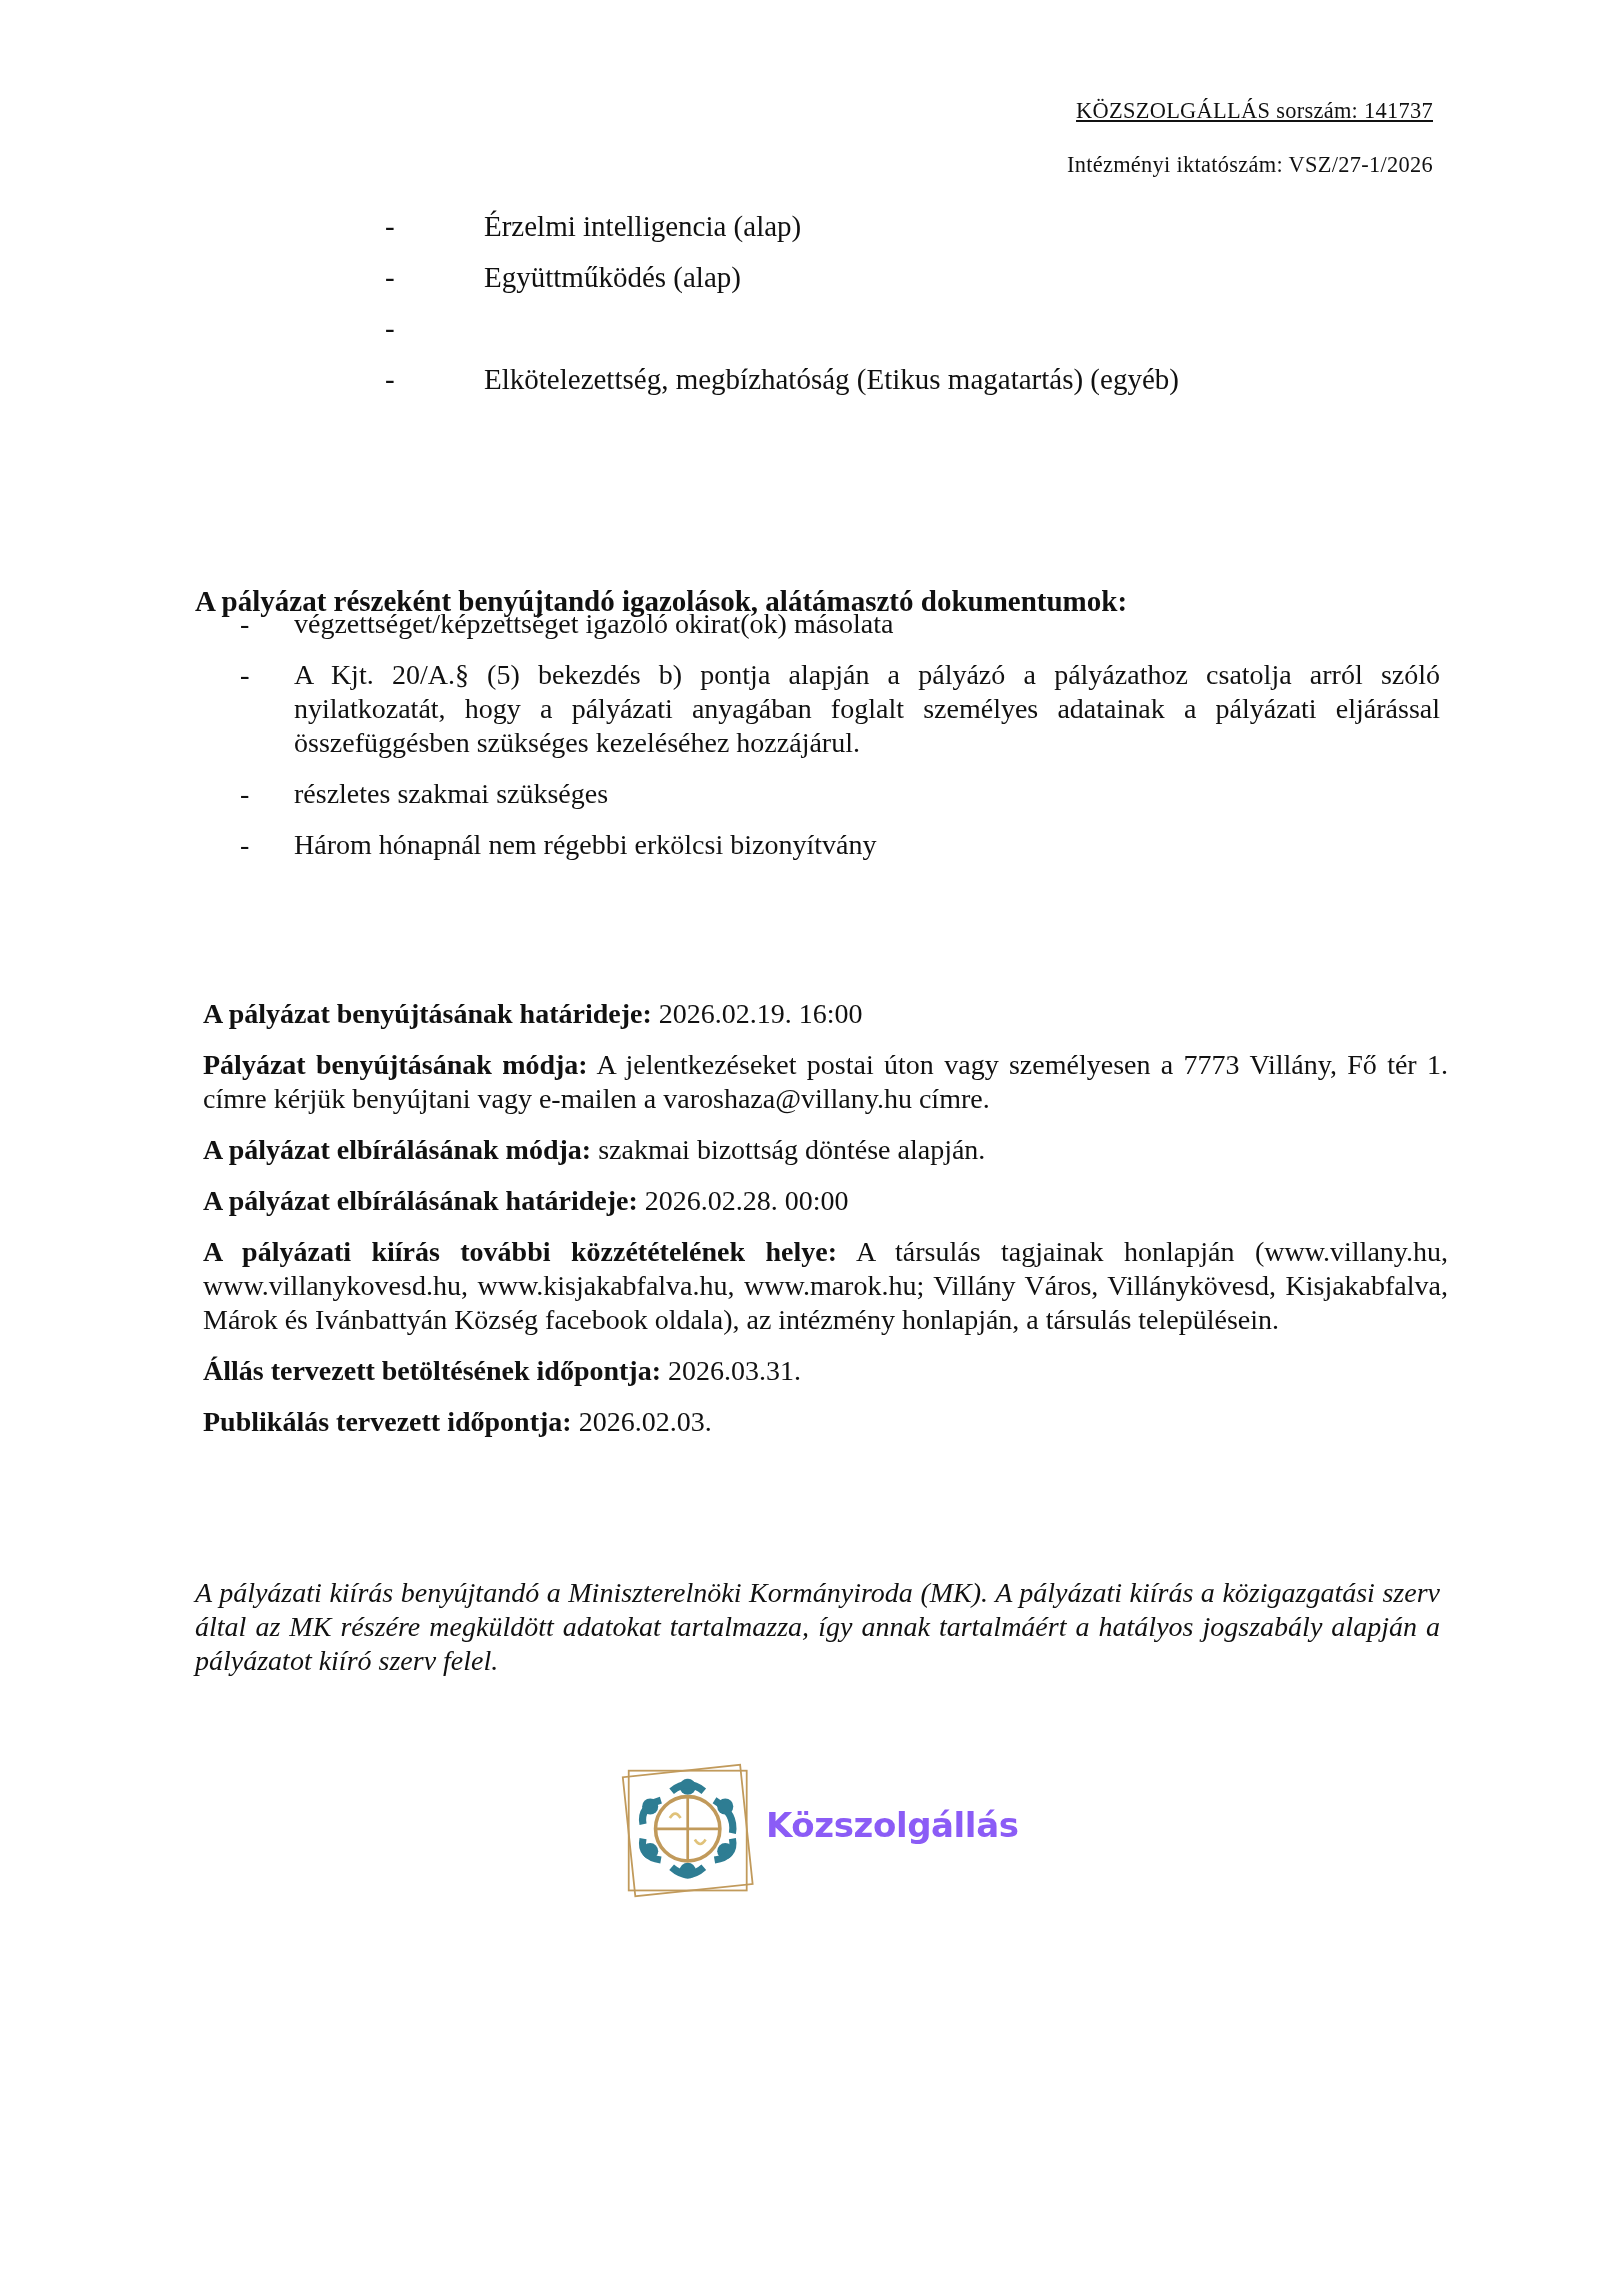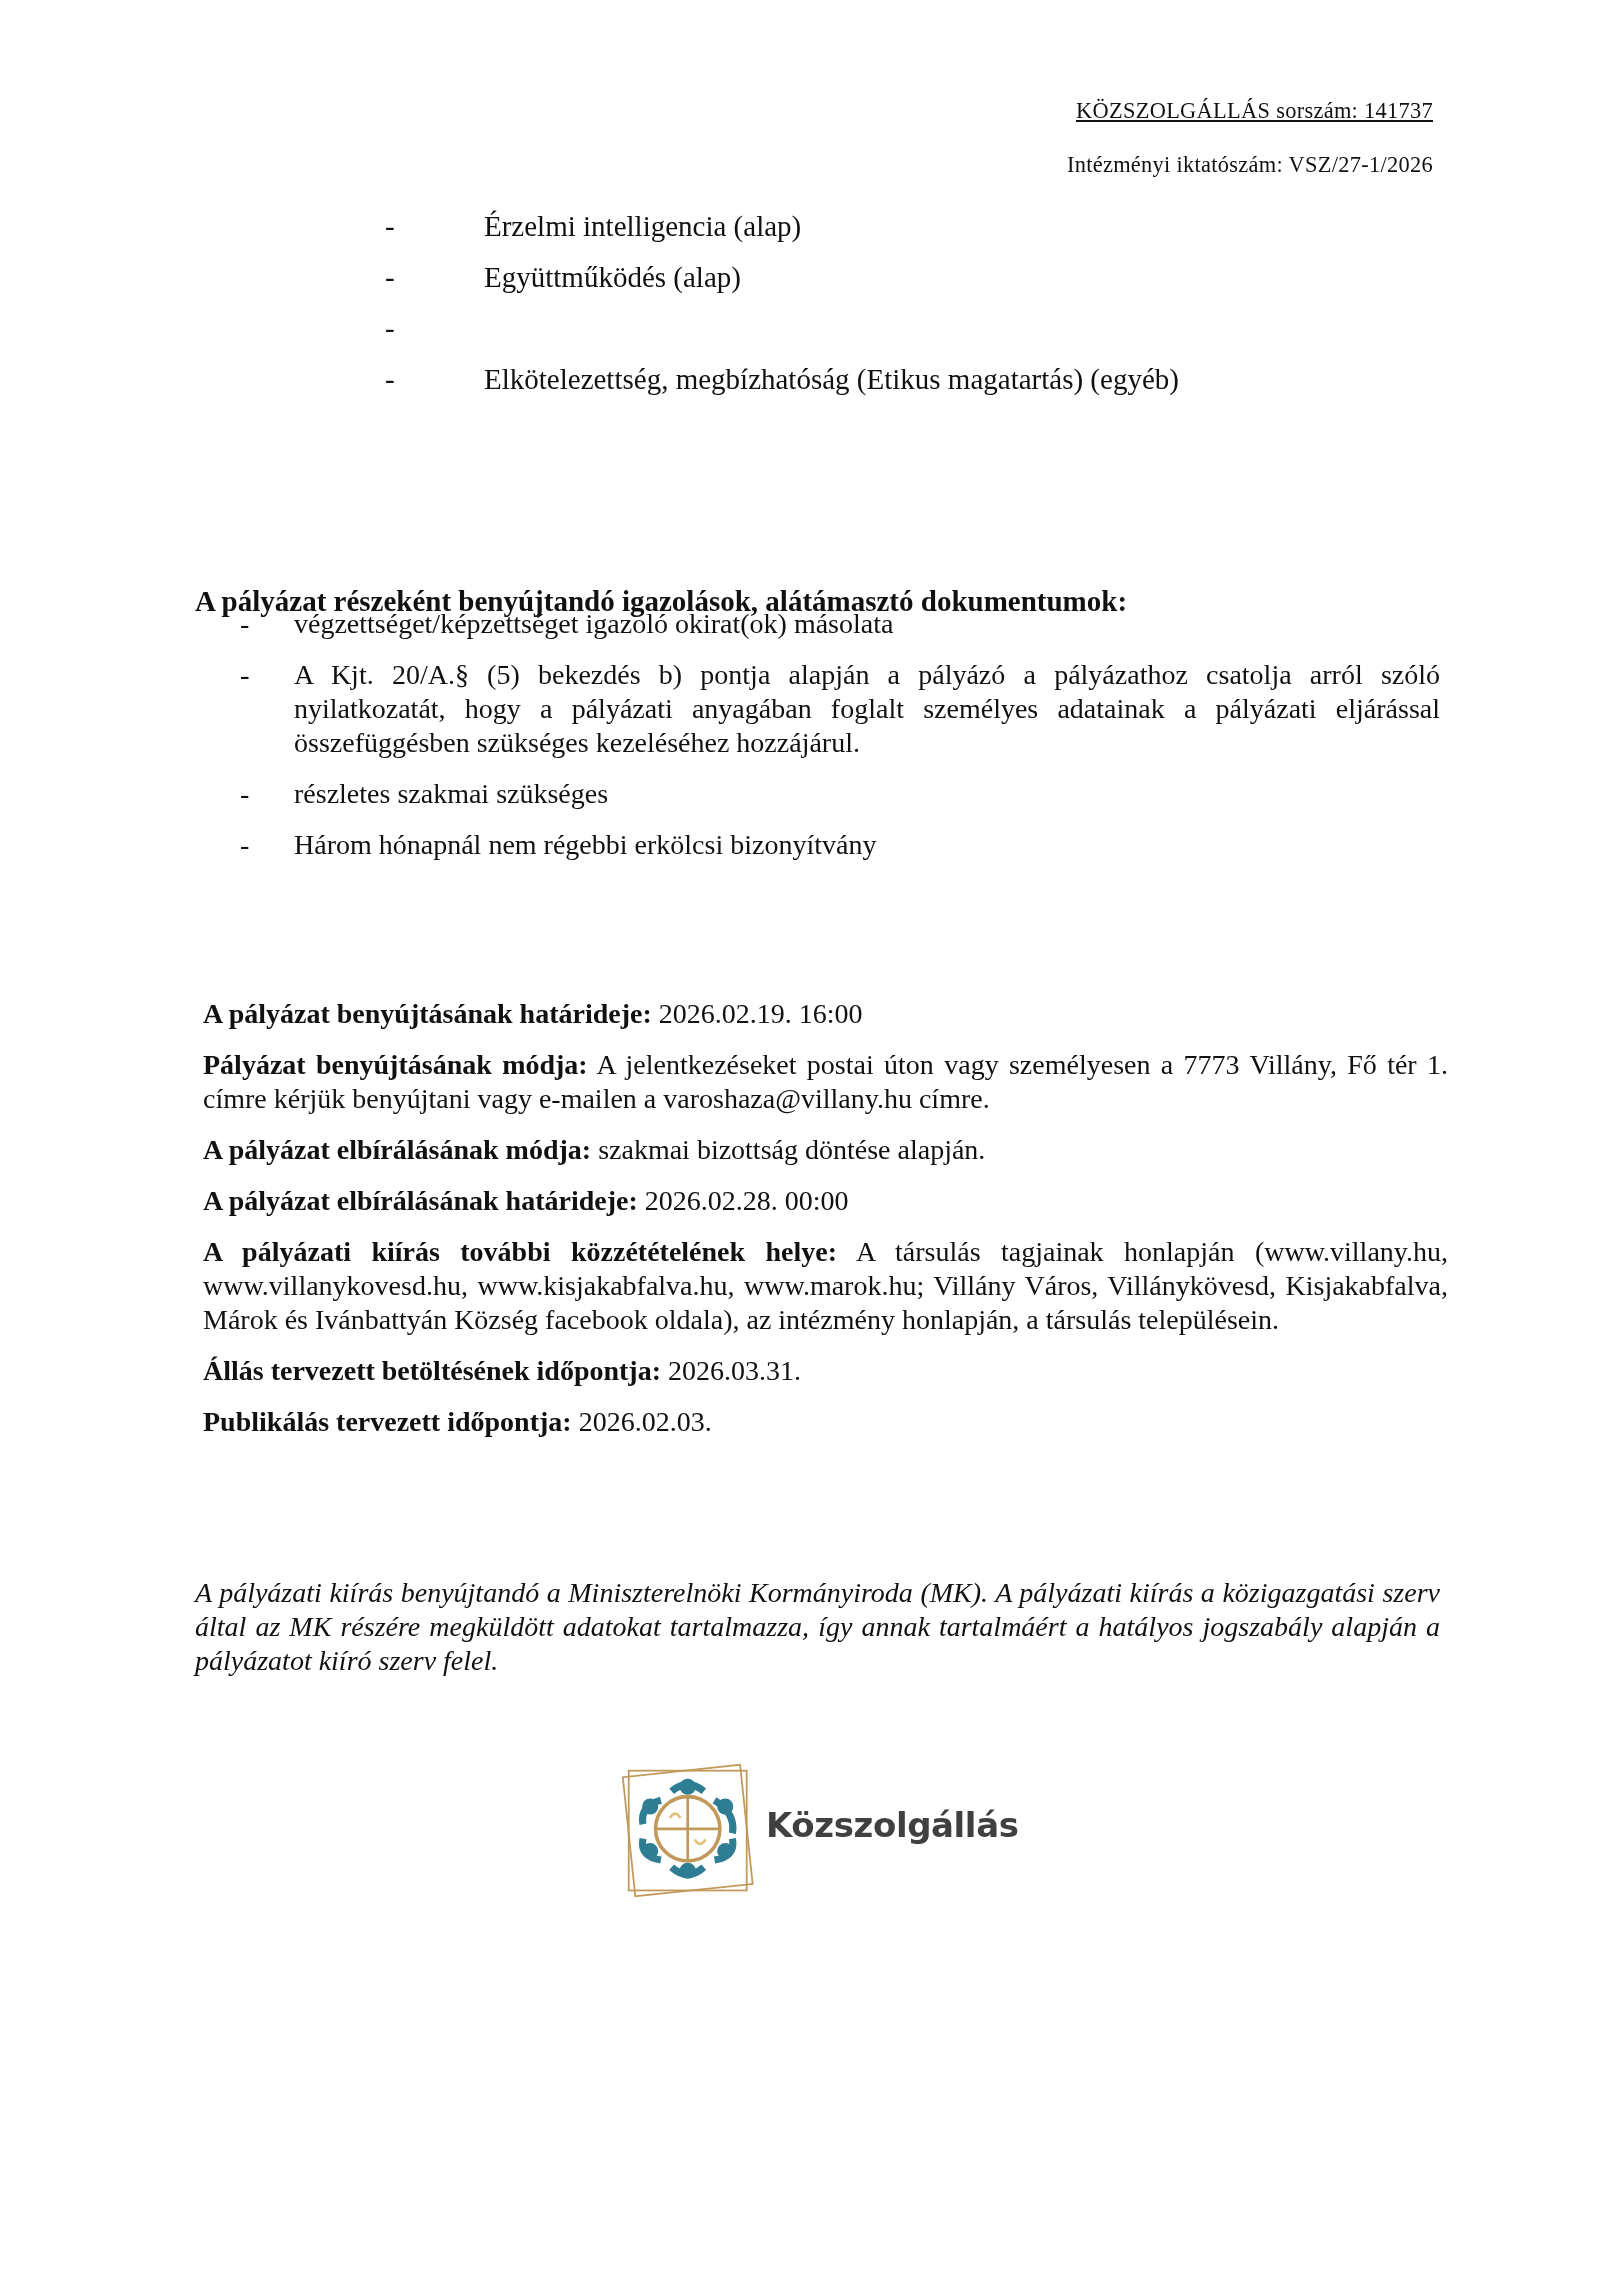--- a/index.html
+++ b/index.html
@@ -20,21 +20,21 @@
   .docs-list li .dash { position: absolute; left: 0; top: 0; }
 
   .info { position: absolute; left: 195px; width: 1245px; margin: 8px; }
   .info p { font-size: 28px; line-height: 34px; margin: 0 0 17px 0; text-align: justify; }
   .info b { font-weight: bold; }
   #info-block { top: 989px; }
 
   .notice { position: absolute; left: 195px; top: 1576px; width: 1245px; font-size: 28px; line-height: 34px; font-style: italic; text-align: justify; margin: 0; }
 
   .logo { position: absolute; left: 618px; top: 1751px; width: 412px; height: 152px; }
-  .logo-text { position: absolute; left: 148px; top: 54px; font-family: "DejaVu Sans", "Liberation Sans", sans-serif; font-weight: bold; font-size: 34px; color: #404040; letter-spacing: -0.4px; }
+  .logo-text { position: absolute; left: 148px; top: 54px; font-family: "DejaVu Sans", "Liberation Sans", sans-serif; font-weight: bold; font-size: 34px; color: #8b5cf6; letter-spacing: -0.4px; }
 </style>
 </head>
 <body>
 
 <div id="hdr1" class="header-line">KÖZSZOLGÁLLÁS sorszám: 141737</div>
 <div id="hdr2" class="header-line">Intézményi iktatószám: VSZ/27-1/2026</div>
 
 <ul class="comp-list">
   <li><span class="dash">-</span><span>Érzelmi intelligencia (alap)</span></li>
   <li><span class="dash">-</span><span>Együttműködés (alap)</span></li>

